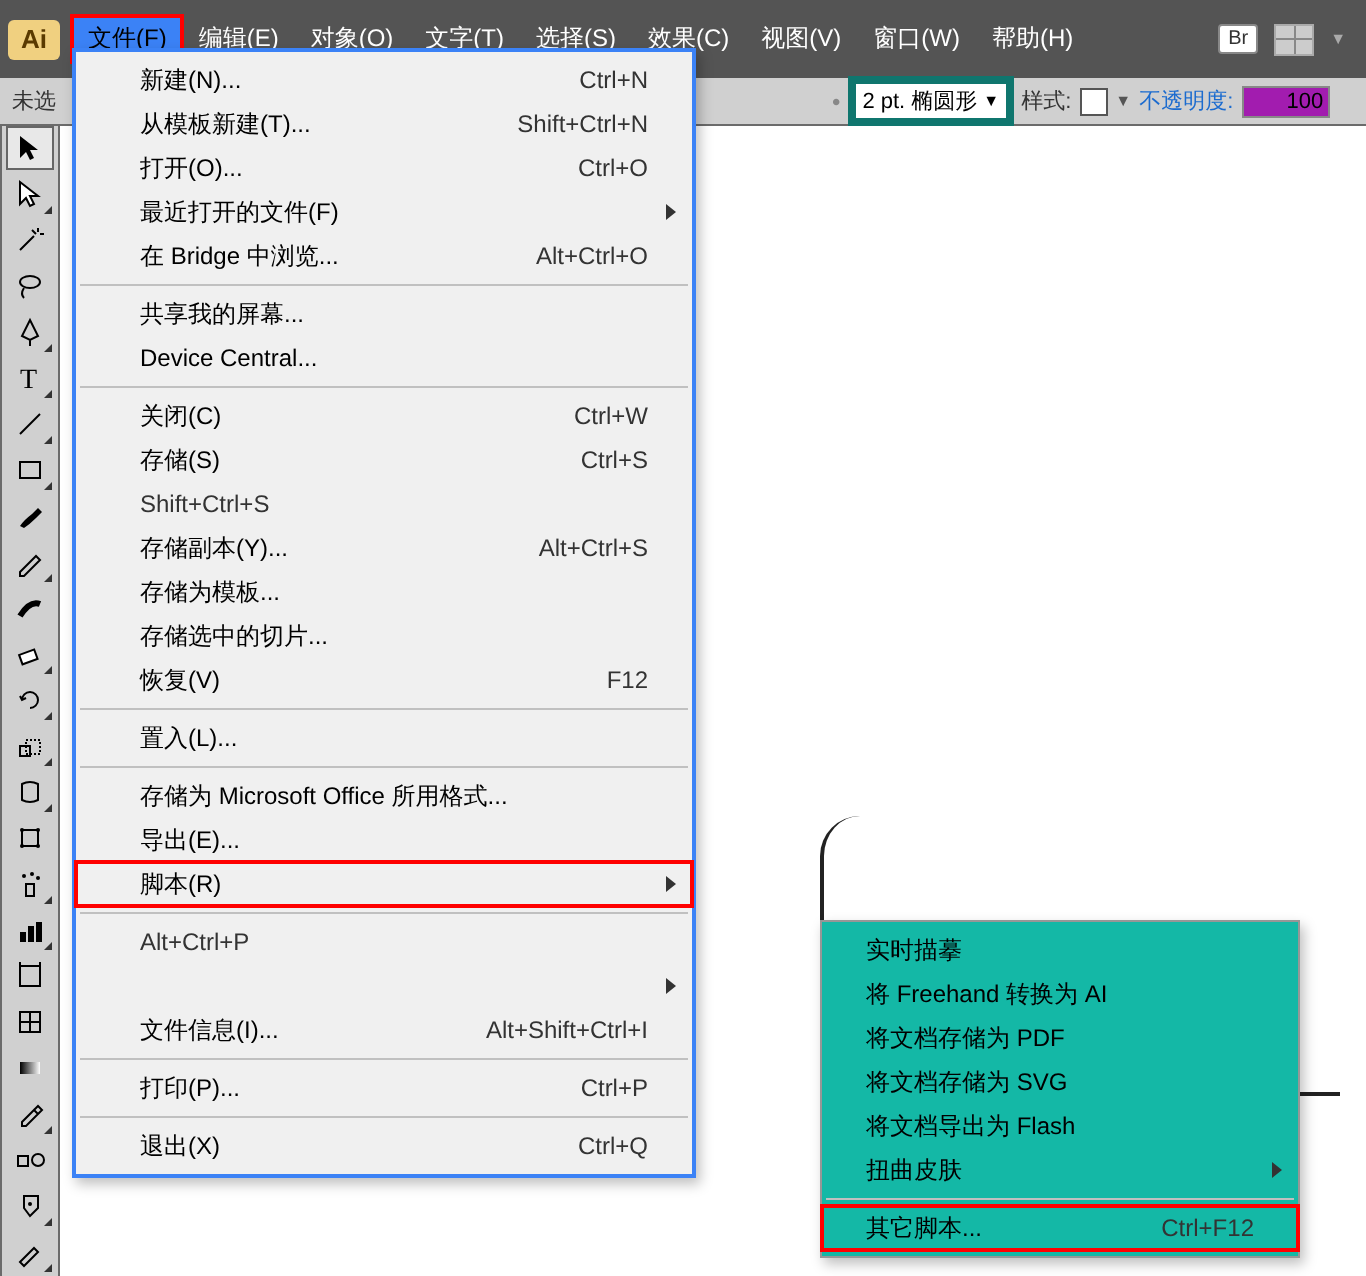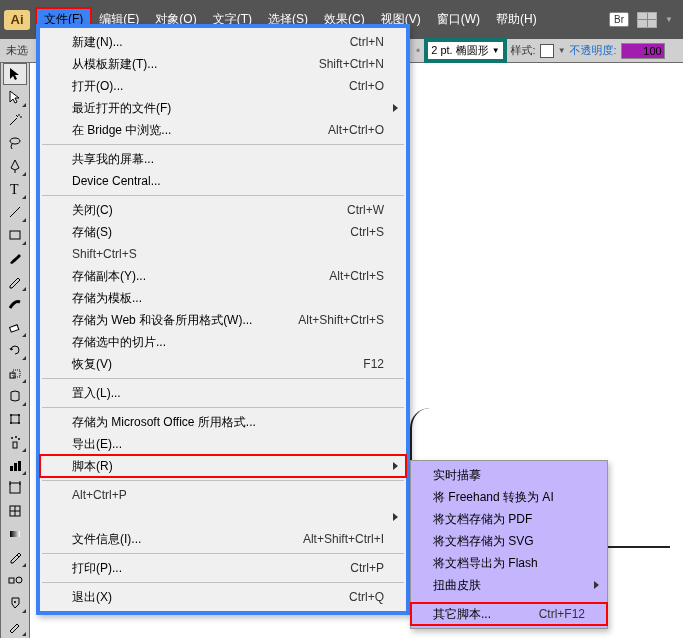--- a/index.html
+++ b/index.html
@@ -21,29 +21,29 @@
   .opt-swatch { width: 14px; height: 14px; border: 1px solid #555; background: #fff; }
   .opt-link { color: #1b6bcf; font-size: 11px; }
   .opt-num { background: #a21caf; border: 1px solid #888; width: 44px; text-align: right; padding: 1px 2px; font-size: 11px; }
 
   .toolbar { position: absolute; left: 0; top: 48px; width: 30px; background: #d0d0d0; border-right: 1px solid #6b6b6b; border-left: 1px solid #6b6b6b; padding-top: 4px; display: flex; flex-direction: column; align-items: center; gap: 1px; height: 590px; }
   .tool { width: 24px; height: 22px; display: flex; align-items: center; justify-content: center; color: #222; position: relative; cursor: default; }
   .tool.sel { border: 1px solid #666; background: #e8e8e8; }
   .tool svg { width: 16px; height: 16px; }
   .tool .tri { position: absolute; right: 1px; bottom: 1px; width: 0; height: 0; border-right: 4px solid #333; border-top: 4px solid transparent; }
 
-  .dropdown { position: absolute; left: 36px; top: 24px; width: 374px; background: #f0f0f0; border: 4px solid #3b82f6; box-shadow: 2px 3px 6px rgba(0,0,0,0.25); z-index: 10; padding: 3px 0; }
+  .dropdown { position: absolute; left: 36px; top: 24px; width: 312px; background: #f0f0f0; border: 2px solid #3b82f6; box-shadow: 2px 3px 6px rgba(0,0,0,0.25); z-index: 10; padding: 3px 0; }
   .mi { display: flex; align-items: center; height: 22px; padding: 0 22px 0 32px; cursor: default; position: relative; }
   .mi .lbl { flex: 1; }
   .mi .sc { color: #333; }
   .mi .sub { position: absolute; right: 8px; top: 50%; transform: translateY(-50%); width: 0; height: 0; border-left: 5px solid #333; border-top: 4px solid transparent; border-bottom: 4px solid transparent; }
   .mi.hl { outline: 2px solid #f00; outline-offset: -1px; }
   .sep { height: 1px; background: #c0c0c0; margin: 3px 2px; }
 
-  .submenu { position: absolute; left: 410px; top: 460px; width: 198px; background: #c4b5fd; border: 1px solid #979797; box-shadow: 2px 3px 6px rgba(0,0,0,0.25); z-index: 11; padding: 3px 0; }
+  .submenu { position: absolute; left: 410px; top: 460px; width: 240px; background: #14b8a6; border: 1px solid #979797; box-shadow: 2px 3px 6px rgba(0,0,0,0.25); z-index: 11; padding: 3px 0; }
   .submenu .mi { padding-left: 22px; }
   .submenu .mi.hl2 { outline: 2px solid #f00; outline-offset: -1px; }
 
   .canvas { position: absolute; left: 30px; top: 48px; right: 0; bottom: 0; background: #fff; }
   .canvas-shape { position: absolute; left: 380px; top: 360px; width: 260px; height: 140px; border-left: 2px solid #222; border-bottom: 2px solid #222; border-top-left-radius: 20px; }
 </style>
 </head>
 <body>
 
 <div class="menubar">
@@ -297,24 +297,20 @@
       <span class="sc">Shift+Ctrl+S</span>
     </div>
     <div class="mi">
       <span class="lbl">存储副本(Y)...</span>
       <span class="sc">Alt+Ctrl+S</span>
     </div>
     <div class="mi">
       <span class="lbl">存储为模板...</span>
     </div>
     <div class="mi">
-      <span class="lbl">存储为 Web 和设备所用格式(W)...</span>
-      <span class="sc">Alt+Shift+Ctrl+S</span>
-    </div>
-    <div class="mi">
       <span class="lbl">存储选中的切片...</span>
     </div>
     <div class="mi">
       <span class="lbl">恢复(V)</span>
       <span class="sc">F12</span>
     </div>
     <div class="sep"></div>
     <div class="mi">
       <span class="lbl">置入(L)...</span>
     </div>

